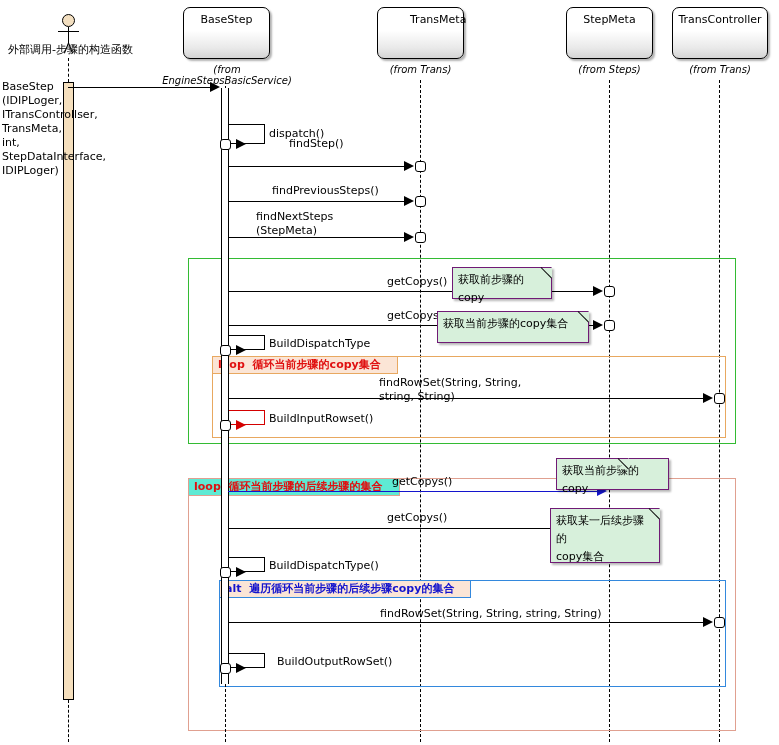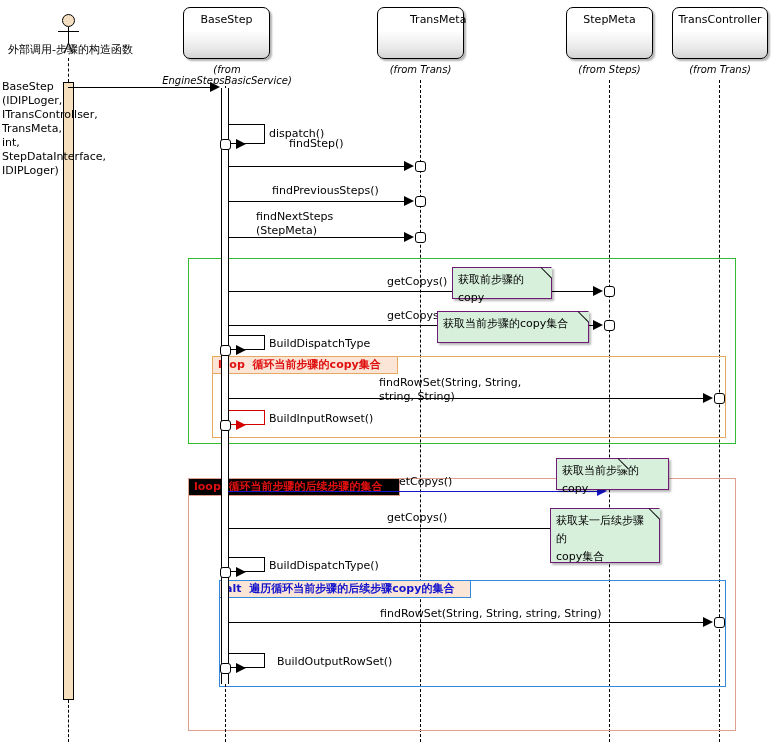--- a/index.html
+++ b/index.html
@@ -62,21 +62,21 @@
   .frag{position:absolute;box-sizing:border-box;background:transparent;}
   .frag.green{border:1.5px solid #33bb33;}
   .frag.orange{border:1.5px solid #e8a860;}
   .frag.salmon{border:1.5px solid #e0a090;}
   .frag.blue{border:1.5px solid #3388dd;}
   .frag-tab{position:absolute;box-sizing:border-box;font-size:11px;font-weight:bold;
             line-height:14px;padding:1px 16px 1px 5px;white-space:nowrap;}
   .frag-tab .kw{font-weight:bold;}
   .tab-green{background:#fbe5d6;color:#e01010;border:1px solid #33bb33;}
   .tab-orange{background:#fbe5d6;color:#e01010;border:1px solid #e8a860;}
-  .tab-salmon{background:#000000;color:#e01010;border:1px solid #e0a090;}
+  .tab-salmon{background:#5eead4;color:#e01010;border:1px solid #e0a090;}
   .tab-blue{background:#fbe5d6;color:#1414cd;border:1px solid #3388dd;}
 
   
   .note{position:absolute;box-sizing:border-box;border:1px solid #701a75;
         background:#d7f0db;font-size:11px;line-height:18px;padding:3px 5px;
         box-shadow:2px 2px 2px rgba(0,0,0,.28);}
   .note-fold{position:absolute;width:0;height:0;
              border-left:11px solid transparent;border-bottom:11px solid #d7f0db;}
   .note-fold-l{position:absolute;height:0;border-top:1px solid #000;
                transform-origin:left center;transform:rotate(45deg);}

